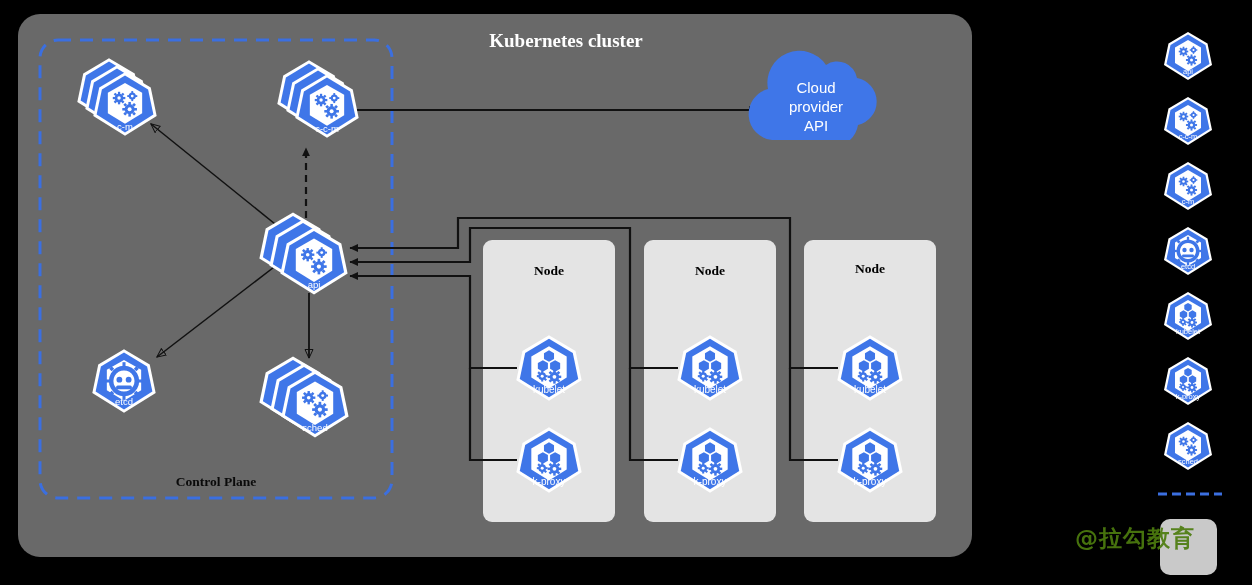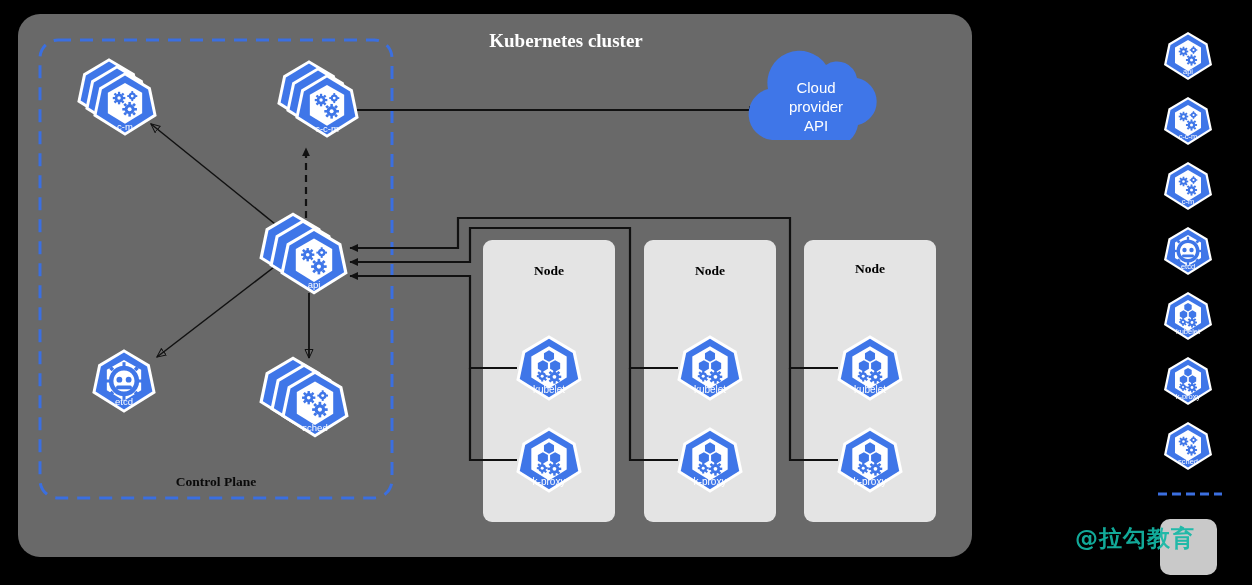--- a/index.html
+++ b/index.html
@@ -3,21 +3,21 @@
 <meta charset="utf-8">
 <title>Kubernetes cluster architecture</title>
 <style>
   html,body{margin:0;padding:0;background:#000;}
   body{width:1252px;height:585px;overflow:hidden;
        font-family:"Liberation Sans", sans-serif;}
   #stage{position:relative;width:1055px;height:585px;background:#000;}
   #svgroot{position:absolute;left:0;top:0;width:1252px;height:585px;}
   .serif-bold{font-family:"Liberation Serif", serif;font-weight:bold;}
   .sans{font-family:"Liberation Sans", sans-serif;}
-  .wm{position:absolute;left:1075px;top:523px;color:#14b8a6;
+  .wm{position:absolute;left:1075px;top:523px;color:#4d7c0f;
       font-family:"DejaVu Sans", sans-serif;font-size:23px;font-weight:bold;
       letter-spacing:1px;white-space:nowrap;opacity:.92;}
 </style>
 </head>
 <body>
 
 <div id="stage">
 
 <svg id="svgroot" viewBox="0 0 1252 585" xmlns="http://www.w3.org/2000/svg">
 

